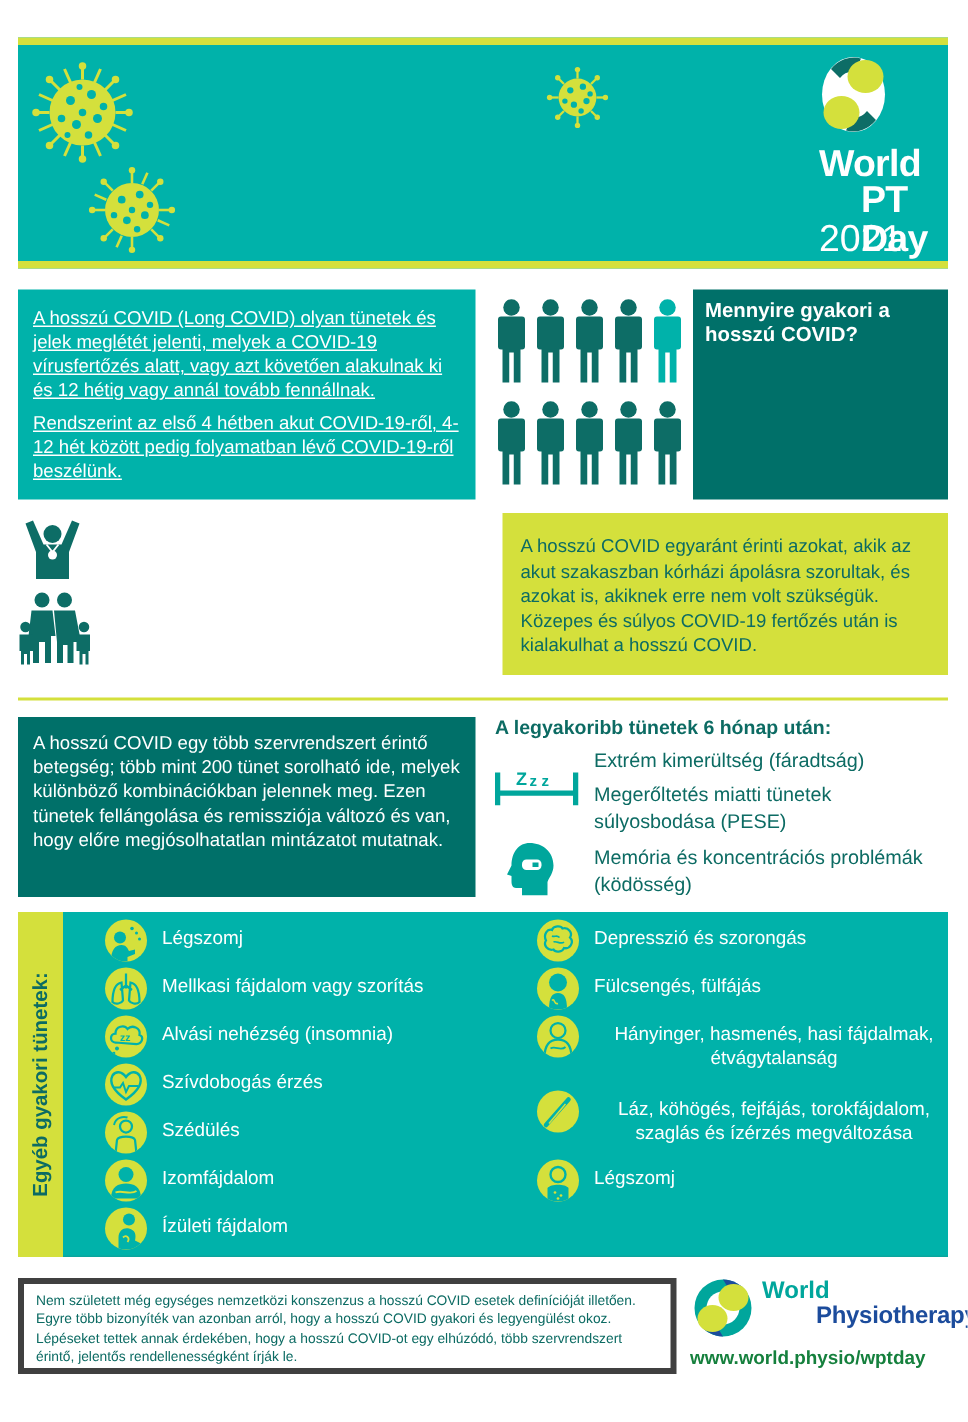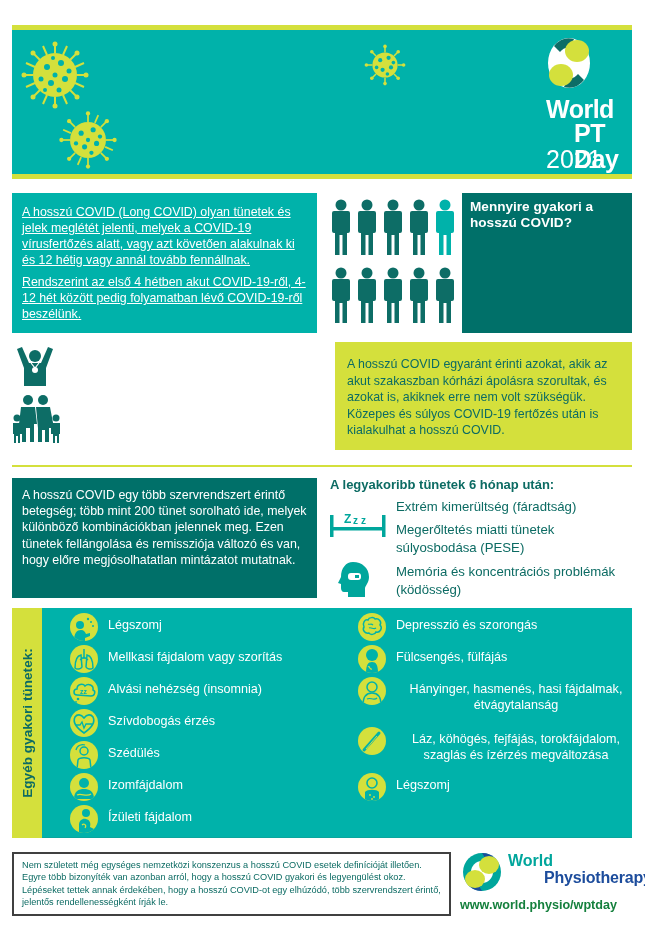--- a/index.html
+++ b/index.html
@@ -43,21 +43,21 @@
 
   
   .other { position: absolute; left: 12px; top: 608px; width: 620px; height: 230px; background: #00b2aa; border-bottom: 1px solid #0aa59d; }
   .other-side { position: absolute; left: 0; top: 0; width: 30px; height: 230px; background: #d4e03c; }
   .other-side .lbl { position: absolute; left: 15px; top: 115px; transform: translate(-50%, -50%) rotate(-90deg); white-space: nowrap; font-weight: bold; font-size: 13.6px; color: #0c6b63; }
   .sym { position: absolute; height: 30px; }
   .sym .ic { position: absolute; left: 0; top: 0; width: 28px; height: 28px; border-radius: 50%; background: #d4e03c; overflow: hidden; }
   .sym .t { position: absolute; left: 38px; top: 4px; color: #ffffff; font-size: 12.6px; line-height: 16px; white-space: nowrap; text-align: center; }
 
   
-  .note { position: absolute; left: 12px; top: 852px; width: 439px; height: 64px; border: 2px solid #404040; padding: 5px 8px; font-size: 9.2px; line-height: 12.4px; color: #0c6b63; }
+  .note { position: absolute; left: 12px; top: 852px; width: 439px; height: 64px; border: 4px solid #404040; padding: 5px 8px; font-size: 9.2px; line-height: 12.4px; color: #0c6b63; }
   .wp-logo { position: absolute; left: 460px; top: 852px; width: 180px; height: 70px; }
   .wp-logo .w1 { position: absolute; left: 48px; top: 0; font-weight: bold; font-size: 16px; color: #00a69c; line-height: 18px; }
   .wp-logo .w2 { position: absolute; left: 48px; top: 17px; font-weight: bold; font-size: 16px; color: #1c4c9c; line-height: 18px; letter-spacing: -0.2px; margin-left: 36px; }
   .wp-logo .url { position: absolute; left: 0; top: 46px; font-weight: bold; font-size: 12.6px; color: #15803d; white-space: nowrap; }
 </style>
 </head>
 <body>
 
 <div class="header">
   <svg class="virus" style="left:8px;top:10px" width="70" height="70" viewBox="-35 -35 70 70">

